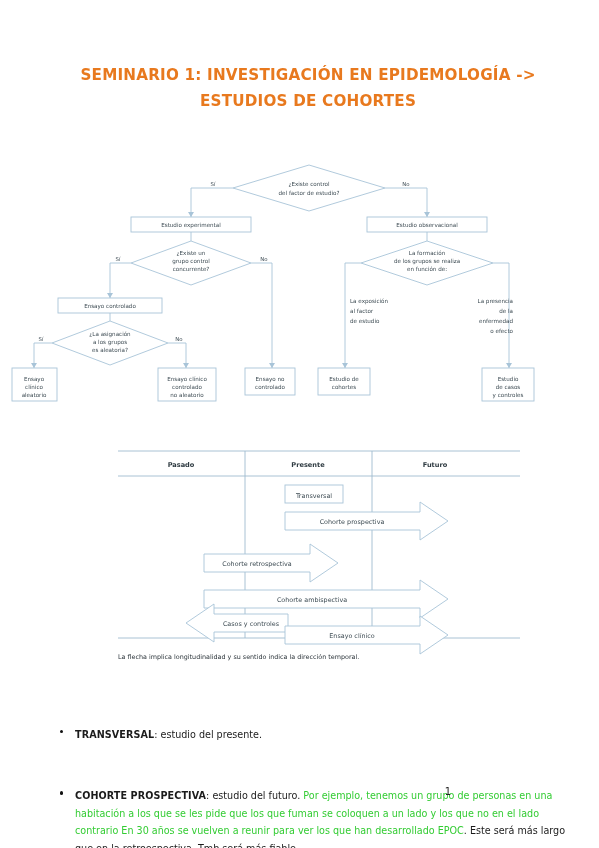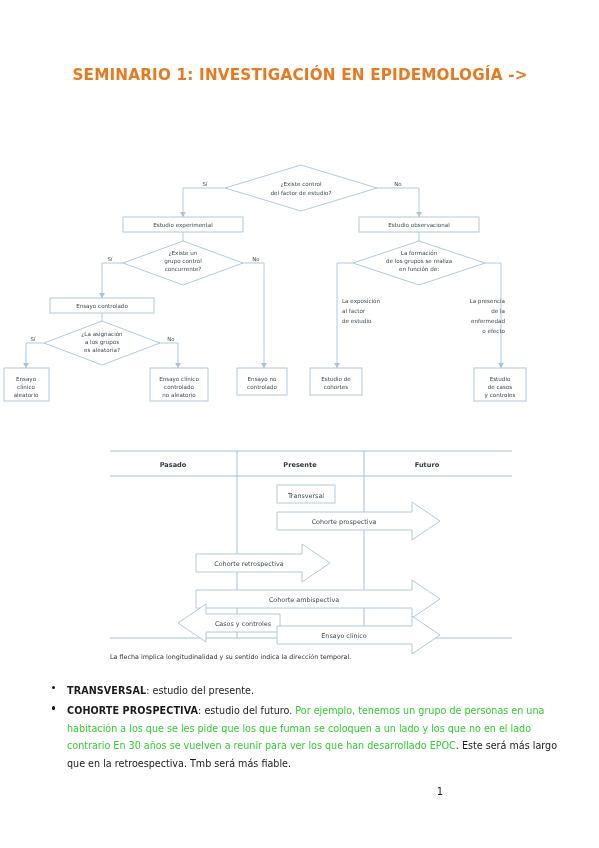--- a/index.html
+++ b/index.html
@@ -1,21 +1,21 @@
 <!DOCTYPE html>
 <html><head>
 <meta charset="utf-8">
 <style>
   html,body{margin:0;padding:0;}
   body{
     width:599px;height:848px;background:#ffffff;
     font-family:"DejaVu Sans", sans-serif;
     position:relative;overflow:hidden;
   }
-  .page{position:absolute;left:0;top:0;width:480px;height:848px;text-decoration:underline;}
+  .page{position:absolute;left:8px;top:0;width:480px;height:848px;text-decoration:underline;}
 
   
   .title{
     position:absolute;left:60px;top:62px;width:480px;
     text-align:center;color:#E8791E;
     font-family:"DejaVu Sans", sans-serif;
     font-weight:bold;font-size:15.2px;line-height:26px;
     letter-spacing:.2px;
   }
   .subtitle{
@@ -48,41 +48,42 @@
     font-family:"DejaVu Sans", sans-serif;
     font-size:6.4px;fill:#2a3339;
   }
 
   
   .bullets{
     position:absolute;left:48px;top:682px;width:512px;
     font-family:"DejaVu Sans", sans-serif;
     font-size:9.6px;color:#1b1b1b;line-height:17.4px;
   }
-  .bullet-row{position:relative;padding-left:19px;margin-bottom:3px;}
+  .bullet-row{position:relative;padding-left:19px;margin-bottom:3px;margin-top:44px;}
   .bullet-dot{
     position:absolute;left:4px;top:4px;width:3.4px;height:3.4px;
     border-radius:50%;background:#111;
   }
   .b-strong{font-weight:bold;letter-spacing:.1px;}
   .b-green{color:#33CC33;}
 
   .pageno{
     position:absolute;right:37px;top:786px;
     font-family:"DejaVu Sans", sans-serif;
     font-size:10px;color:#222;
   }
 </style>
 </head>
 <body>
 
 <div class="page">
 
   <div class="title">
     <div>SEMINARIO 1: INVESTIGACIÓN EN EPIDEMOLOGÍA -&gt;</div>
+    <div>ESTUDIOS DE COHORTES</div>
   </div>
 
   <div class="fc">
   <svg width="599" height="265" viewBox="0 0 599 265" xmlns="http://www.w3.org/2000/svg">
     <g fill="none" stroke="#A8C4D8" stroke-width="0.9">
 
       <polygon points="301,10 377,33 301,56 225,33"></polygon>
 
       <path d="M225,33 L183,33 L183,62"></path>
       <path d="M377,33 L419,33 L419,62"></path>

